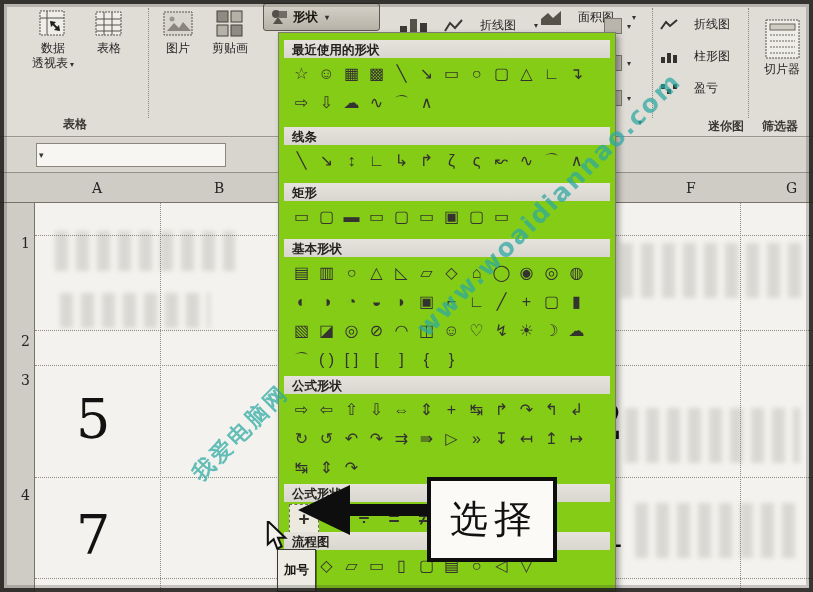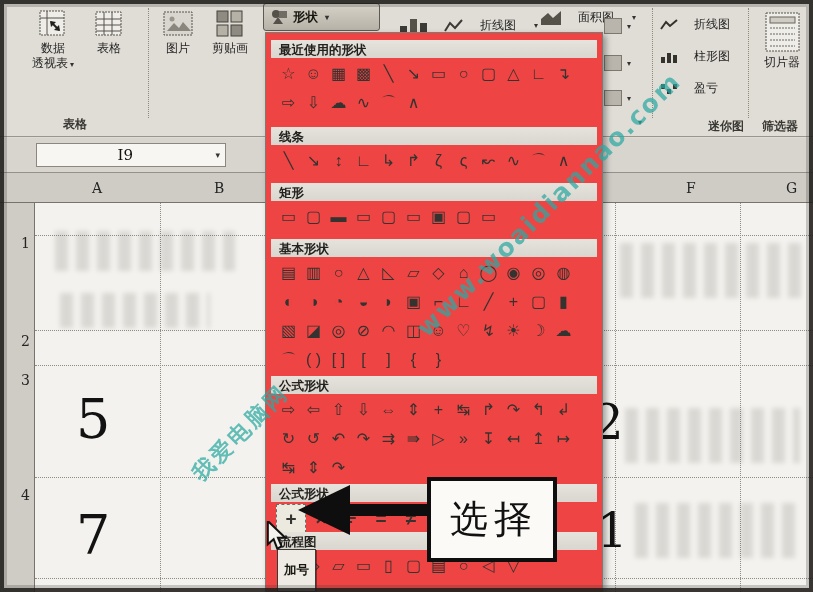--- a/index.html
+++ b/index.html
@@ -36,21 +36,21 @@
   .chl{position:absolute;top:7px;font-family:"DejaVu Serif",serif;font-size:14px;color:#242424;}
   .rhl{position:absolute;left:0;width:30px;text-align:right;font-family:"DejaVu Serif",serif;font-size:14px;color:#242424;}
   .hline{position:absolute;left:35px;width:778px;border-top:1px dotted #8f8c84;}
   .vline{position:absolute;top:30px;height:389px;border-left:1px dotted #8f8c84;}
   .cellnum{position:absolute;font-family:"DejaVu Serif",serif;color:#121212;z-index:2;}
   .bigchar{position:absolute;left:226px;top:78px;font-size:44px;font-weight:900;color:#0c0c0c;z-index:2;
            font-family:"Liberation Serif",serif;}
   .bleed{position:absolute;opacity:.16;filter:blur(2.5px);z-index:1;
          background:repeating-linear-gradient(90deg,#55524c 0 13px,transparent 13px 21px);}
   
-  .menu{position:absolute;left:265px;top:32px;width:338px;height:560px;background:#ef4444;
+  .menu{position:absolute;left:278px;top:32px;width:338px;height:560px;background:#84cc16;
         border:1px solid #7e7a72;box-shadow:3px 3px 6px rgba(0,0,0,.35);z-index:10;padding-top:4px;}
   .menu-h{margin:3px 5px 1px 5px;padding:2px 8px;height:18px;font-size:12.5px;font-weight:700;color:#23221e;
           background:linear-gradient(#e6e3dc,#d9d6cf);}
   .srow{padding:1px 10px;line-height:27px;height:29px;white-space:nowrap;overflow:hidden;}
   .srow .g{display:inline-block;width:25px;text-align:center;font-size:16px;color:#34332f;cursor:default;}
   .eq-row .g{width:30px;font-size:19px;font-weight:700;}
   .eq-row .g:first-child{border:1px dashed #6f6b62;background:#eceade;}
   .flow-row{height:28px;}
   
   .sel-box{position:absolute;left:427px;top:477px;width:130px;height:85px;background:#fbfaf6;
@@ -208,39 +208,38 @@
             <rect x="1" y="2" width="4" height="5" fill="#34322c"></rect>
             <rect x="7" y="7" width="4" height="5" fill="#34322c"></rect>
             <rect x="13" y="2" width="4" height="5" fill="#34322c"></rect>
           </svg>
       </span>
       <span>盈亏</span>
     </div>
     <div class="grouplabel" style="left:660px;top:118px;width:84px;text-align:right;">迷你图</div>
     <div class="vsep" style="left:748px;"></div>
 
-    <div class="bigbtn" style="left:756px;top:10px;width:52px;">
+    <div class="bigbtn" style="left:756px;top:17px;width:52px;">
       <span class="icon-box">
         <svg width="40" height="44" viewBox="0 0 40 44">
             <rect x="4" y="3" width="33" height="38" fill="#efede8" stroke="#55524b" stroke-dasharray="2 1"></rect>
             <rect x="8" y="7" width="25" height="6" fill="#cfccc4" stroke="#6b675f"></rect>
             <line x1="8" y1="18" x2="33" y2="18" stroke="#6b675f" stroke-dasharray="2 1"></line>
             <line x1="8" y1="24" x2="33" y2="24" stroke="#6b675f" stroke-dasharray="2 1"></line>
             <line x1="8" y1="30" x2="33" y2="30" stroke="#6b675f" stroke-dasharray="2 1"></line>
             <line x1="8" y1="36" x2="33" y2="36" stroke="#6b675f" stroke-dasharray="2 1"></line>
           </svg>
       </span>
       <span class="lbl">切片器</span>
     </div>
     <div class="grouplabel" style="left:748px;top:118px;width:64px;">筛选器</div>
   </div>
 
   <div class="fbar">
     <div class="namebox">
-      <span class="val">I9</span>
       <span class="dd">▾</span>
     </div>
   </div>
 
   <div class="sheet">
     <div class="colhdr">
       <span class="chl" style="left:92px;">A</span>
       <span class="chl" style="left:214px;">B</span>
       <span class="chl" style="left:686px;">F</span>
       <span class="chl" style="left:786px;">G</span>

